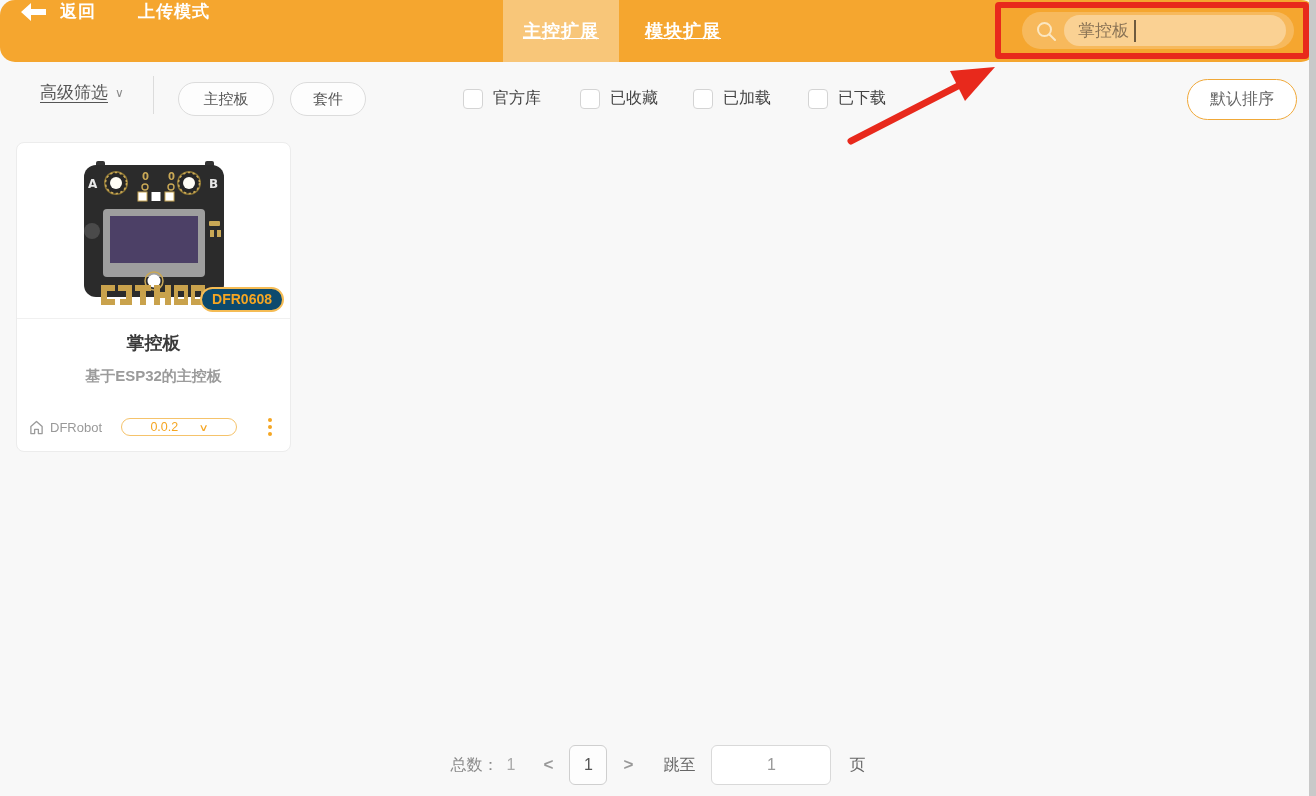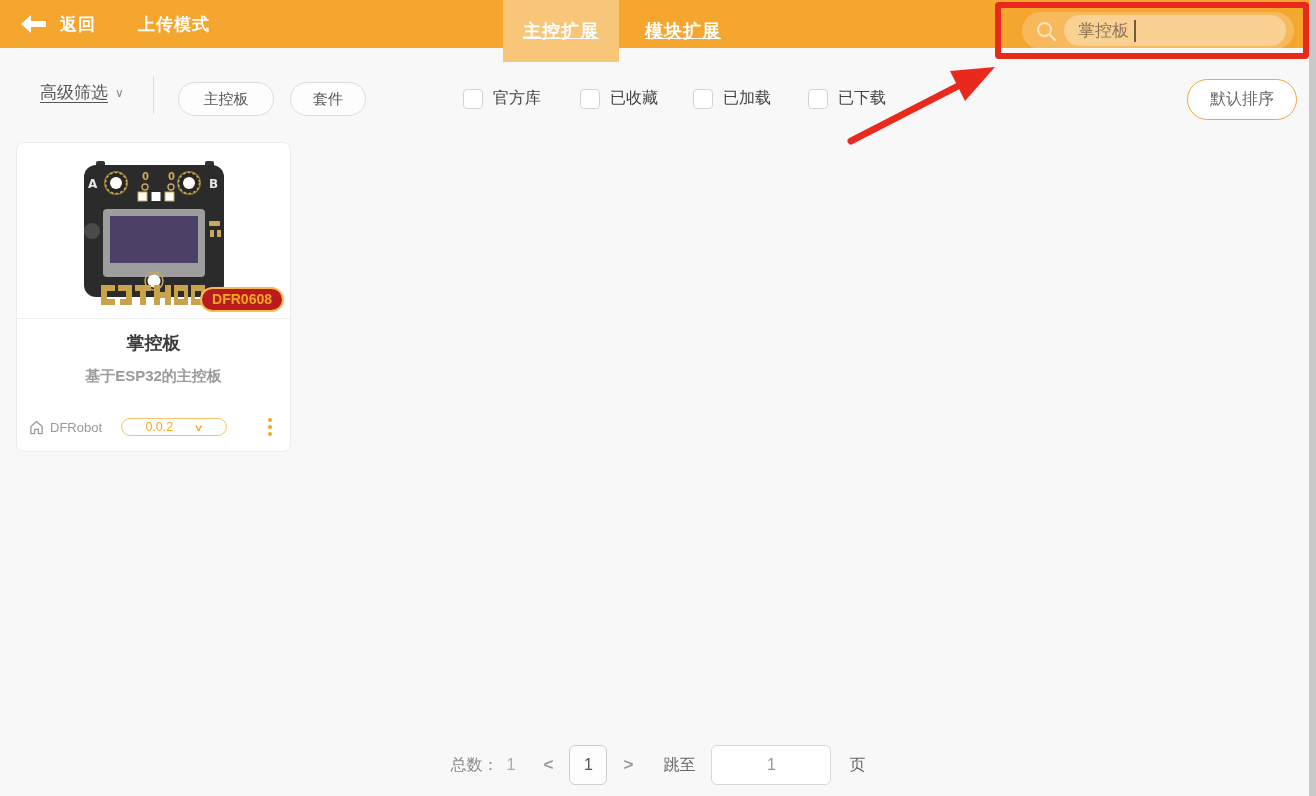--- a/index.html
+++ b/index.html
@@ -4,22 +4,22 @@
 <style>
   * { margin:0; padding:0; box-sizing:border-box; }
   html,body { width:1316px; height:796px; overflow:hidden; }
   body {
     font-family:"Liberation Sans","DejaVu Sans",sans-serif;
     background:#F8F8F8; position:relative; color:#333;
   }
 
   
   .header {
-    position:absolute; left:0; top:0; width:1316px; height:48px;
-    background:#F5A62F; display:flex; align-items:center;
+    position:absolute; left:0; top:0; width:1316px; height:62px;
+    background:#F5A62F; display:flex; align-items:flex-start;border-radius:15px;
   }
   .back-group { display:flex; align-items:center; margin-left:20px; cursor:pointer; }
   .back-arrow { width:26px; height:20px; display:block; }
   .hdr-label { color:#FFF; font-size:17px; font-weight:bold; margin-left:14px; letter-spacing:1px; }
   .mode-label { margin-left:42px; }
   .tabs { position:absolute; left:503px; top:0; height:62px; display:flex; }
   .tab {
     height:62px; line-height:62px; padding:0 20px; color:#FFF;
     font-size:18px; font-weight:bold; letter-spacing:1px; cursor:pointer;text-decoration:underline;
   }
@@ -81,33 +81,33 @@
 
   
   .card {
     position:absolute; left:16px; top:142px; width:275px; height:310px;
     background:#FFF; border:1px solid #ECECEC; border-radius:8px; cursor:pointer;
   }
   .card-img { position:relative; height:176px; border-bottom:1px solid #F0F0F0; }
   .board-svg { position:absolute; left:62px; top:16px; }
   .sku-badge {
     position:absolute; right:6px; top:144px; height:25px; padding:0 10px;
-    background:#b91c1c; border:2px solid #F5BC55; border-radius:13px;
+    background:#0c4a6e; border:2px solid #F5BC55; border-radius:13px;
     color:#F5A623; font-size:14px; font-weight:bold; line-height:21px;
   }
   .card-title { margin-top:12px; text-align:center; font-size:18px; font-weight:bold; color:#3A3A3A; }
   .card-sub { margin-top:12px; text-align:center; font-size:15px; color:#9B9B9B;font-weight:bold; }
   .card-footer {
     position:absolute; left:0; bottom:12px; width:100%; height:24px;
     display:flex; align-items:center; padding:0 12px;
   }
   .vendor { display:flex; align-items:flex-start; color:#999; font-size:13px; }
   .home-icon { width:15px; height:15px; margin-right:6px; }
   .ver-pill {
-    position:absolute; left:104px; top:3px; width:106px; height:18px;
+    position:absolute; left:104px; top:3px; width:116px; height:18px;
     border:1px solid #F5C36B; border-radius:9px; background:#FFF;
     display:flex; align-items:center; justify-content:center; cursor:pointer;
   }
   .ver-txt { color:#F5A623; font-size:12.5px; }
   .ver-chev { color:#F5A623; font-size:10px; margin-left:22px; transform:scaleX(1.4); }
   .kebab { position:absolute; right:14px; top:0; width:12px; height:24px; cursor:pointer;
            display:flex; flex-direction:column; align-items:center; justify-content:center; gap:3px; }
   .kebab i { width:4px; height:4px; border-radius:50%; background:#F5A623; display:block; }
 
   

